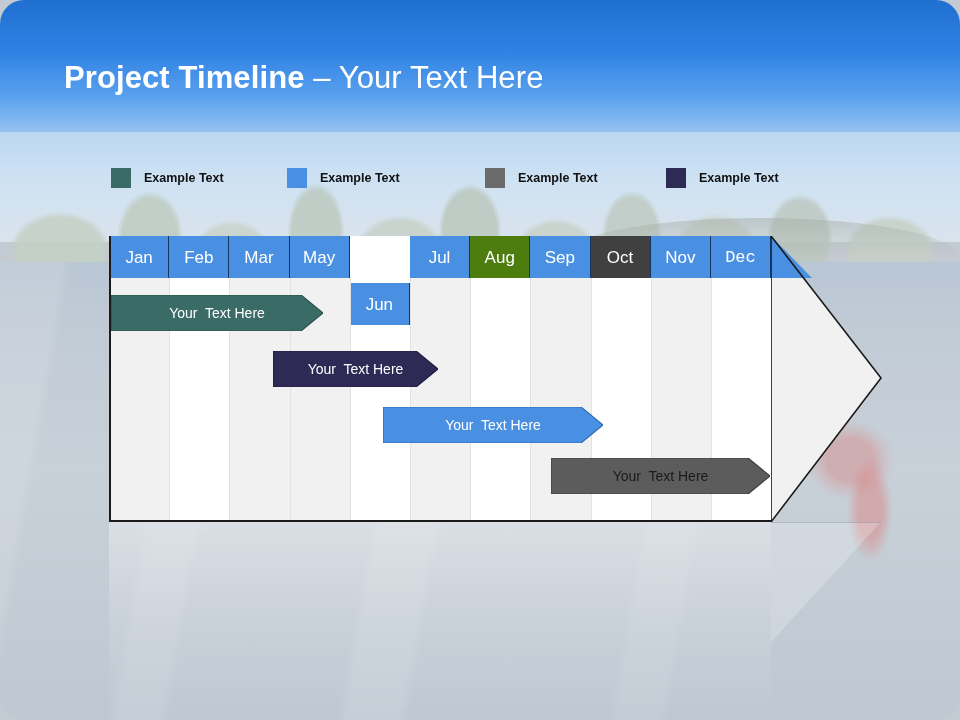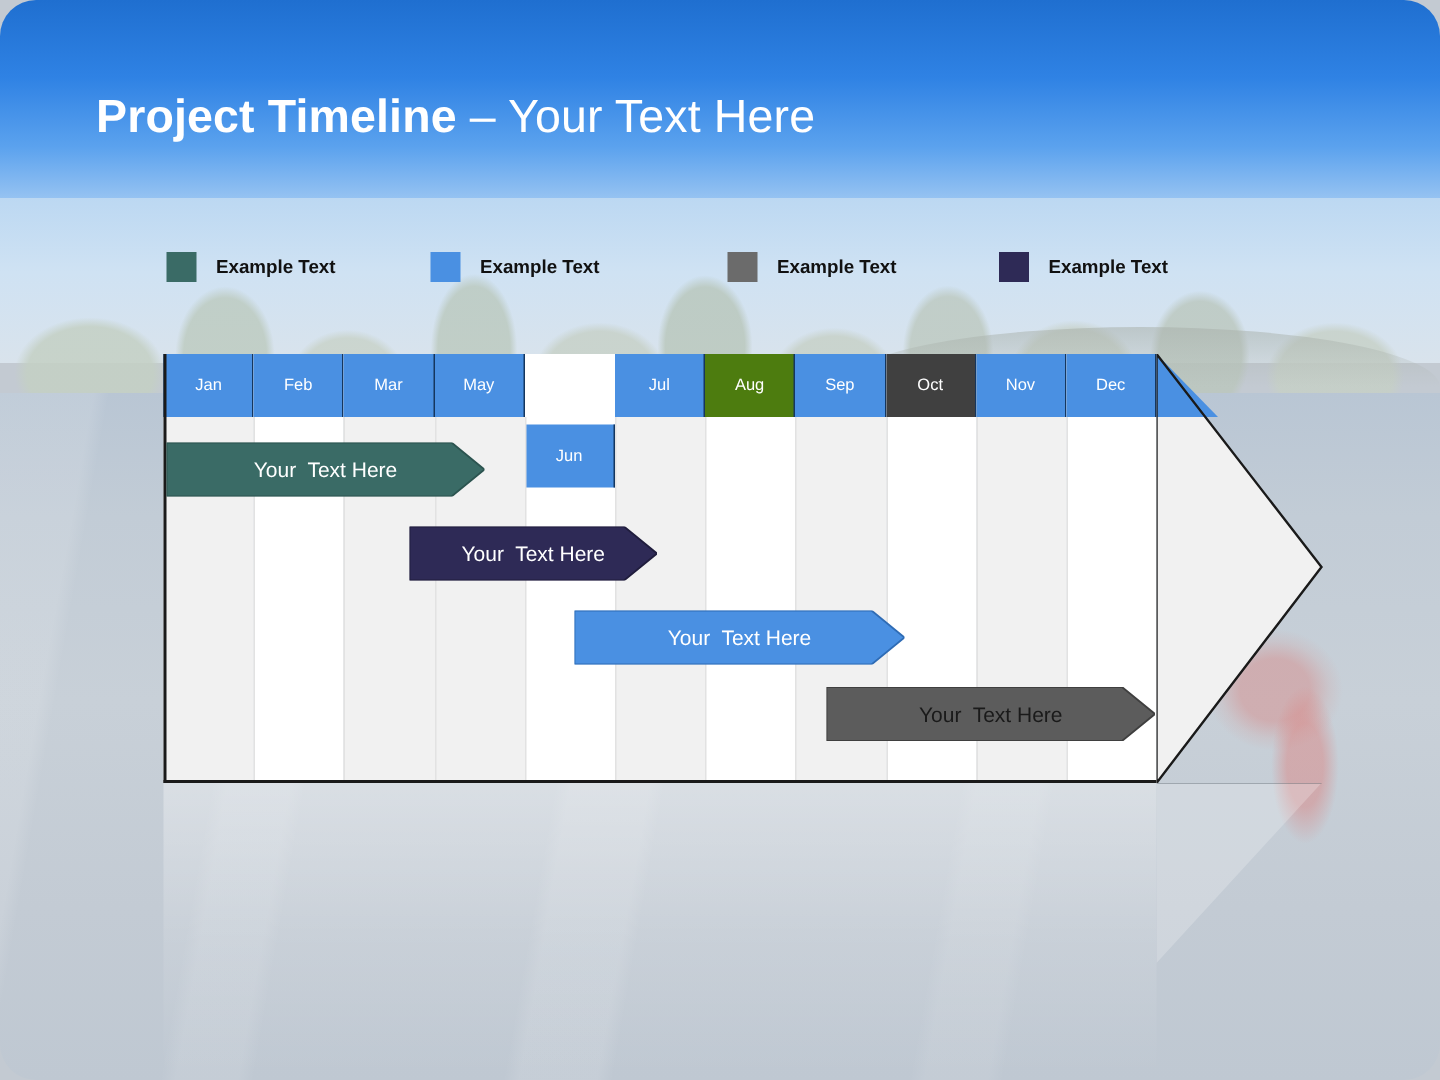--- a/index.html
+++ b/index.html
@@ -89,21 +89,21 @@
   .tl-col.alt{background:#f1f1f1;}
   .tl-col.plain{background:#ffffff;}
   .tl-head{
     position:absolute;left:0;top:0;width:100%;height:42px;
     background:#4a90e2;
     box-sizing:border-box;
     border-right:1px solid #15365e;
     display:flex;align-items:center;justify-content:center;
   }
   .tl-col:first-child .tl-head{border-left:1px solid #15365e;}
-  .tl-head span{font-size:11px;color:#ffffff;line-height:1;}
+  .tl-head span{font-size:17px;color:#ffffff;line-height:1;}
   .tl-colline{
     position:absolute;left:0;top:42px;width:1px;height:244px;background:#e2e2e2;
   }
 
   
   .tl-tip{position:absolute;left:771px;top:236px;width:112px;height:286px;}
   .tl-tip svg{display:block;}
 
   
   .tl-reflect{
@@ -219,21 +219,21 @@
           <div class="tl-colline"></div>
         </div>
         <div class="tl-col alt">
           <div class="tl-head" style="background: rgb(74, 144, 226);">
             <span style="color: rgb(255, 255, 255);">Nov</span>
           </div>
           <div class="tl-colline"></div>
         </div>
         <div class="tl-col plain">
           <div class="tl-head" style="background: rgb(74, 144, 226);">
-            <span style="color: rgb(255, 255, 255);">Dec</span>
+            <span style="color: rgb(255, 255, 255); font-family: Liberation Mono, monospace;">Dec</span>
           </div>
           <div class="tl-colline"></div>
         </div>
       </div>
     <div class="tl-outline"></div>
   </div>
 
   <div class="tl-tip">
     <svg width="112" height="286" viewBox="0 0 112 286">
       <polygon points="0,0 0,286 110,142" fill="#f1f1f1"></polygon>

